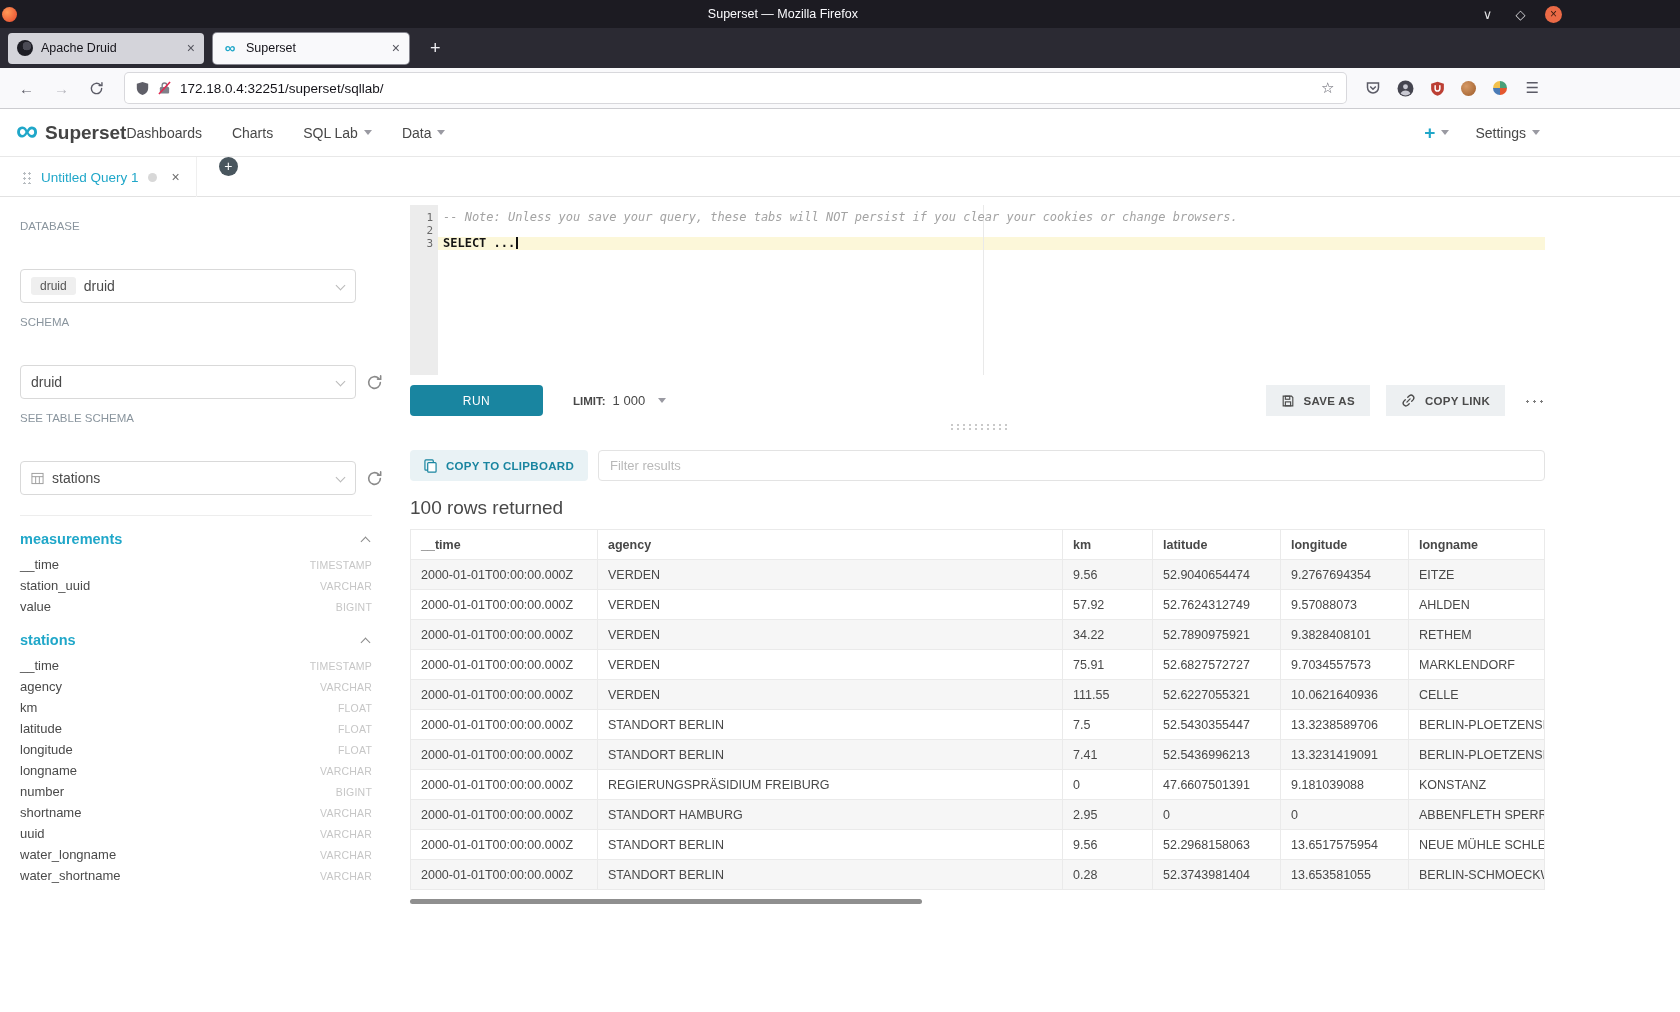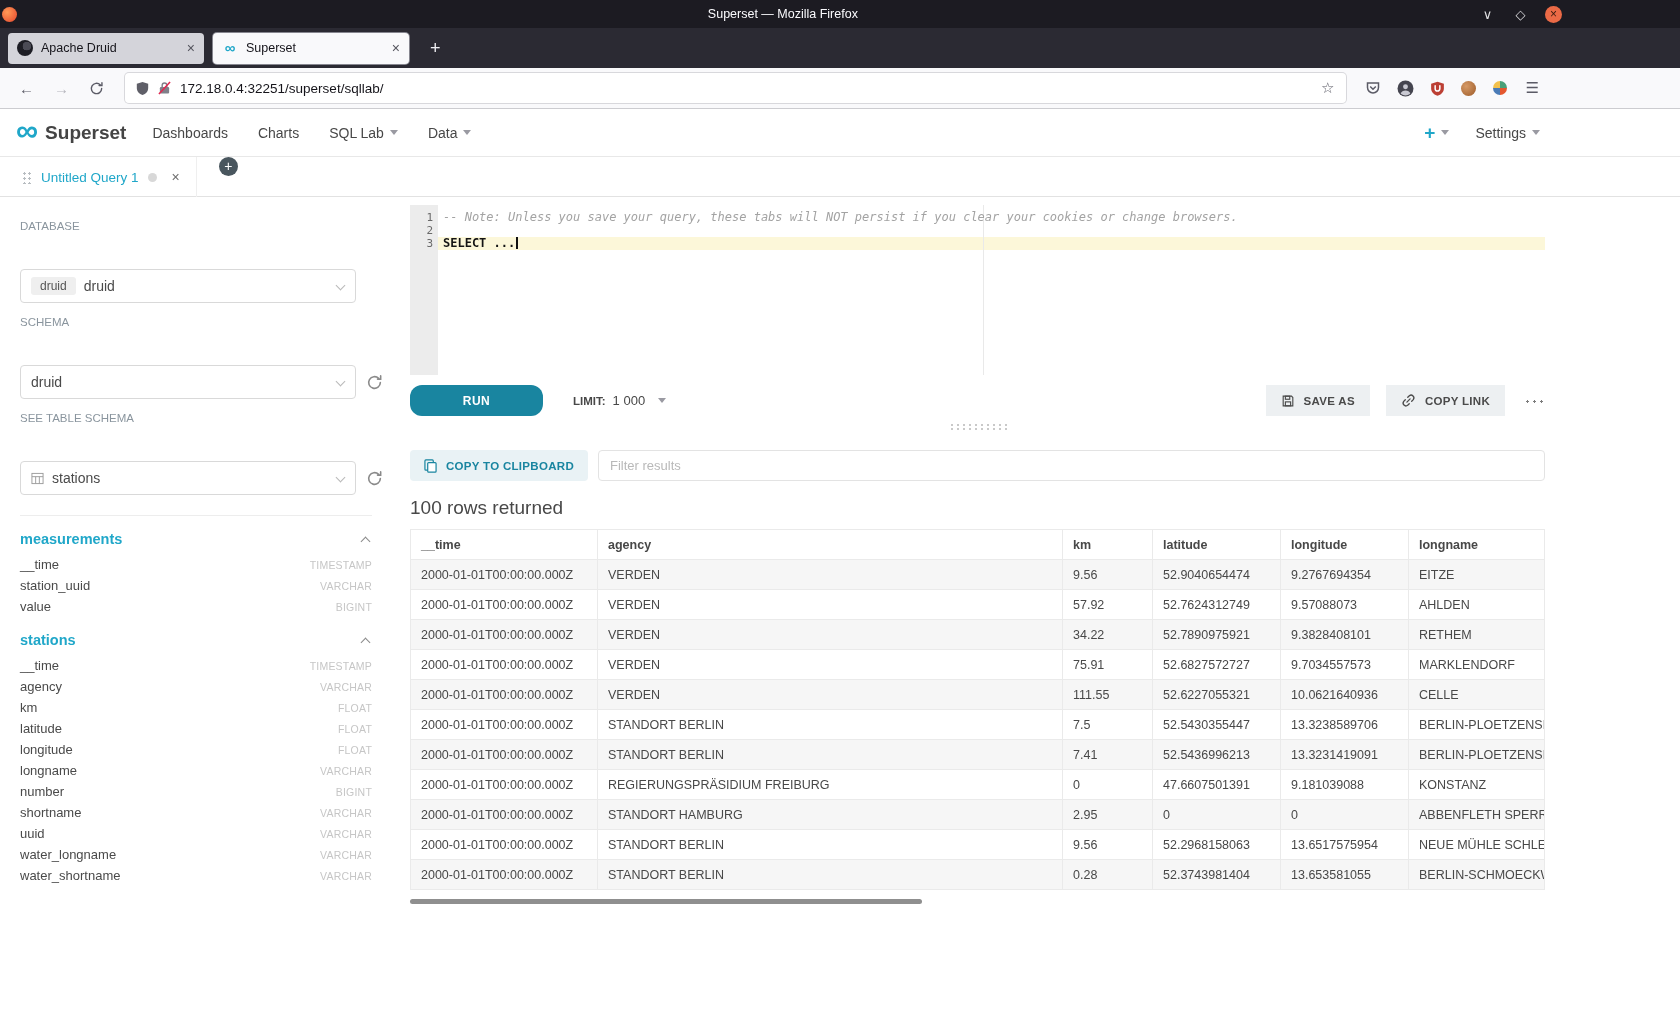--- a/index.html
+++ b/index.html
@@ -41,21 +41,21 @@
   .ext-circle{width:15px;height:15px;border-radius:50%;margin:0 7px;
     background:radial-gradient(circle at 35% 35%,#d69a66,#9c5a28);}
   .tool-ic{display:flex;align-items:center;padding:0 7px;cursor:pointer;}
 
   
   .appnav{height:48px;background:#fff;border-bottom:1px solid #e8e8e8;display:flex;
     align-items:center;padding:0 140px 0 16px;}
   .brand{display:flex;align-items:center;gap:7px;cursor:pointer;}
   .logo-inf{color:var(--accent);font-size:31px;font-weight:700;line-height:1;margin-top:-4px;}
   .brand-text{font-size:19px;font-weight:700;color:#444;}
-  .nav-items{display:flex;gap:30px;margin-left:26px;}
+  .nav-items{display:flex;gap:30px;}
   .nav-item{font-size:14px;color:#484848;display:flex;align-items:center;cursor:pointer;}
   .caret{display:inline-block;width:0;height:0;border-left:4px solid transparent;
     border-right:4px solid transparent;border-top:5px solid #9a9aa2;margin-left:6px;}
   .nav-right{margin-left:auto;display:flex;align-items:center;gap:26px;}
   .nav-add{display:flex;align-items:center;cursor:pointer;}
   .nav-add .plus{color:var(--accent);font-size:19px;font-weight:700;line-height:1;}
 
   
   .qtabbar{height:40px;border-bottom:1px solid #e2e2e2;display:flex;align-items:flex-start;background:#fff;}
   .qtab{height:40px;display:flex;align-items:center;gap:9px;padding:0 16px 0 10px;margin-left:12px;
@@ -98,22 +98,22 @@
   .code{flex:1;position:relative;font-family:"DejaVu Sans Mono",monospace;font-size:12px;
     line-height:13px;padding:6px 0 0 5px;color:#141414;overflow:hidden;}
   .active-line{position:absolute;left:0;right:0;top:32px;height:13px;background:var(--active-line);}
   .print-margin{position:absolute;left:545px;top:0;bottom:0;width:1px;background:#e9e9e9;}
   .line{height:13px;white-space:pre;position:relative;}
   .line.comment{color:#a3a3a3;font-style:italic;}
   .line.code-line{font-weight:700;}
   .cursor{display:inline-block;width:1.5px;height:12px;background:#111;vertical-align:-2px;margin-left:1px;}
 
   .ed-toolbar{display:flex;align-items:center;margin-top:10px;}
-  .run-btn{width:133px;height:31px;background:var(--run);color:#fff;border-radius:12px;display:flex;
-    align-items:center;justify-content:center;font-size:12px;font-weight:700;letter-spacing:.5px;cursor:pointer;}
+  .run-btn{width:133px;height:31px;background:var(--run);color:#fff;border-radius:4px;display:flex;
+    align-items:center;justify-content:center;font-size:12px;font-weight:400;letter-spacing:.5px;cursor:pointer;}
   .limit{display:flex;align-items:center;gap:7px;margin-left:30px;color:#484848;cursor:pointer;}
   .limit-label{font-size:11.5px;font-weight:700;}
   .limit-value{font-size:13px;}
   .right-actions{margin-left:auto;display:flex;align-items:center;gap:16px;}
   .sec-btn{height:31px;padding:0 15px;background:#edf0f2;border-radius:0;display:flex;align-items:center;
     gap:9px;font-size:11.5px;font-weight:700;color:#4a4a4a;letter-spacing:.3px;cursor:pointer;}
   .more-dots{width:22px;height:5px;background-image:radial-gradient(#7c7c7c 1.6px,transparent 1.7px);
     background-size:7px 5px;background-position:1px 1px;margin-left:2px;cursor:pointer;}
   .resize-handle{width:58px;height:7px;margin:7px auto 0;cursor:row-resize;
     background-image:radial-gradient(#c9c9c9 1.2px,transparent 1.3px);background-size:6px 4px;}

